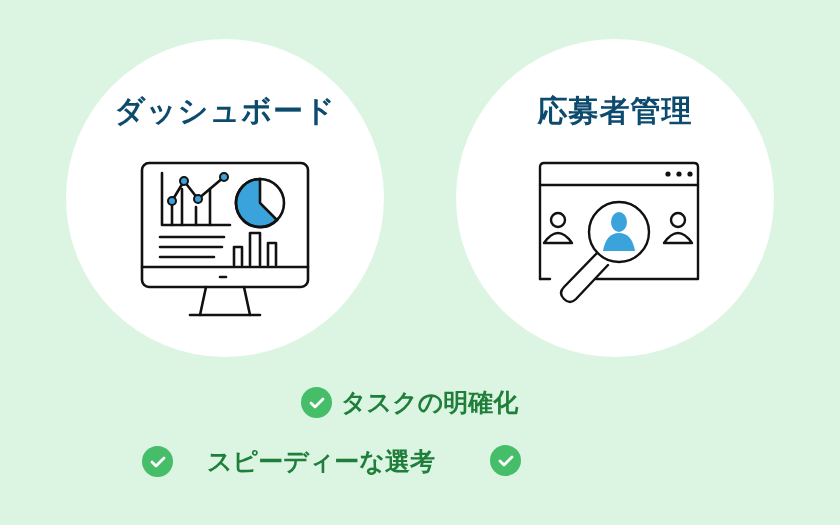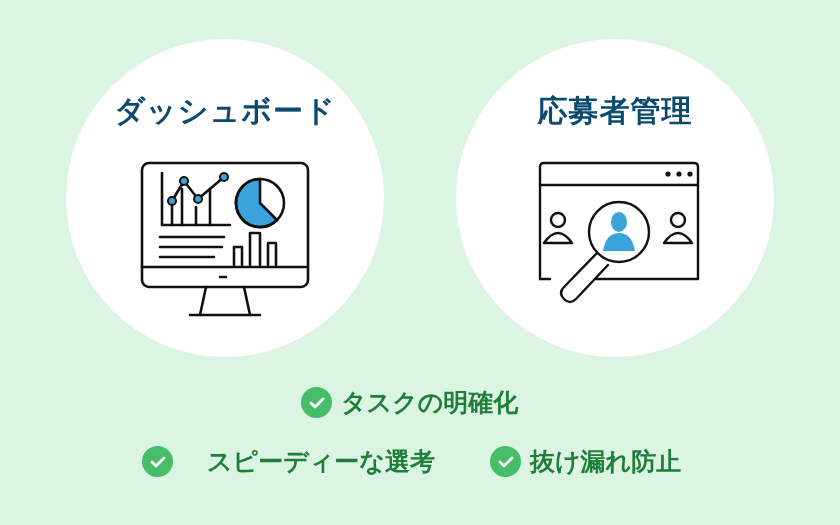--- a/index.html
+++ b/index.html
@@ -106,14 +106,13 @@
   </span>
   <span>スピーディーな選考</span>
 </div>
 
 <div class="feat f3">
   <span class="check">
     <svg width="16" height="12" viewBox="0 0 16 12">
         <path d="M2 6 L6 10 L14 2" fill="none" stroke="#fff" stroke-width="2.8" stroke-linecap="round" stroke-linejoin="round"></path>
       </svg>
   </span>
-  <span>抜け漏れ防止</span>
 </div>
 
 </body></html>

